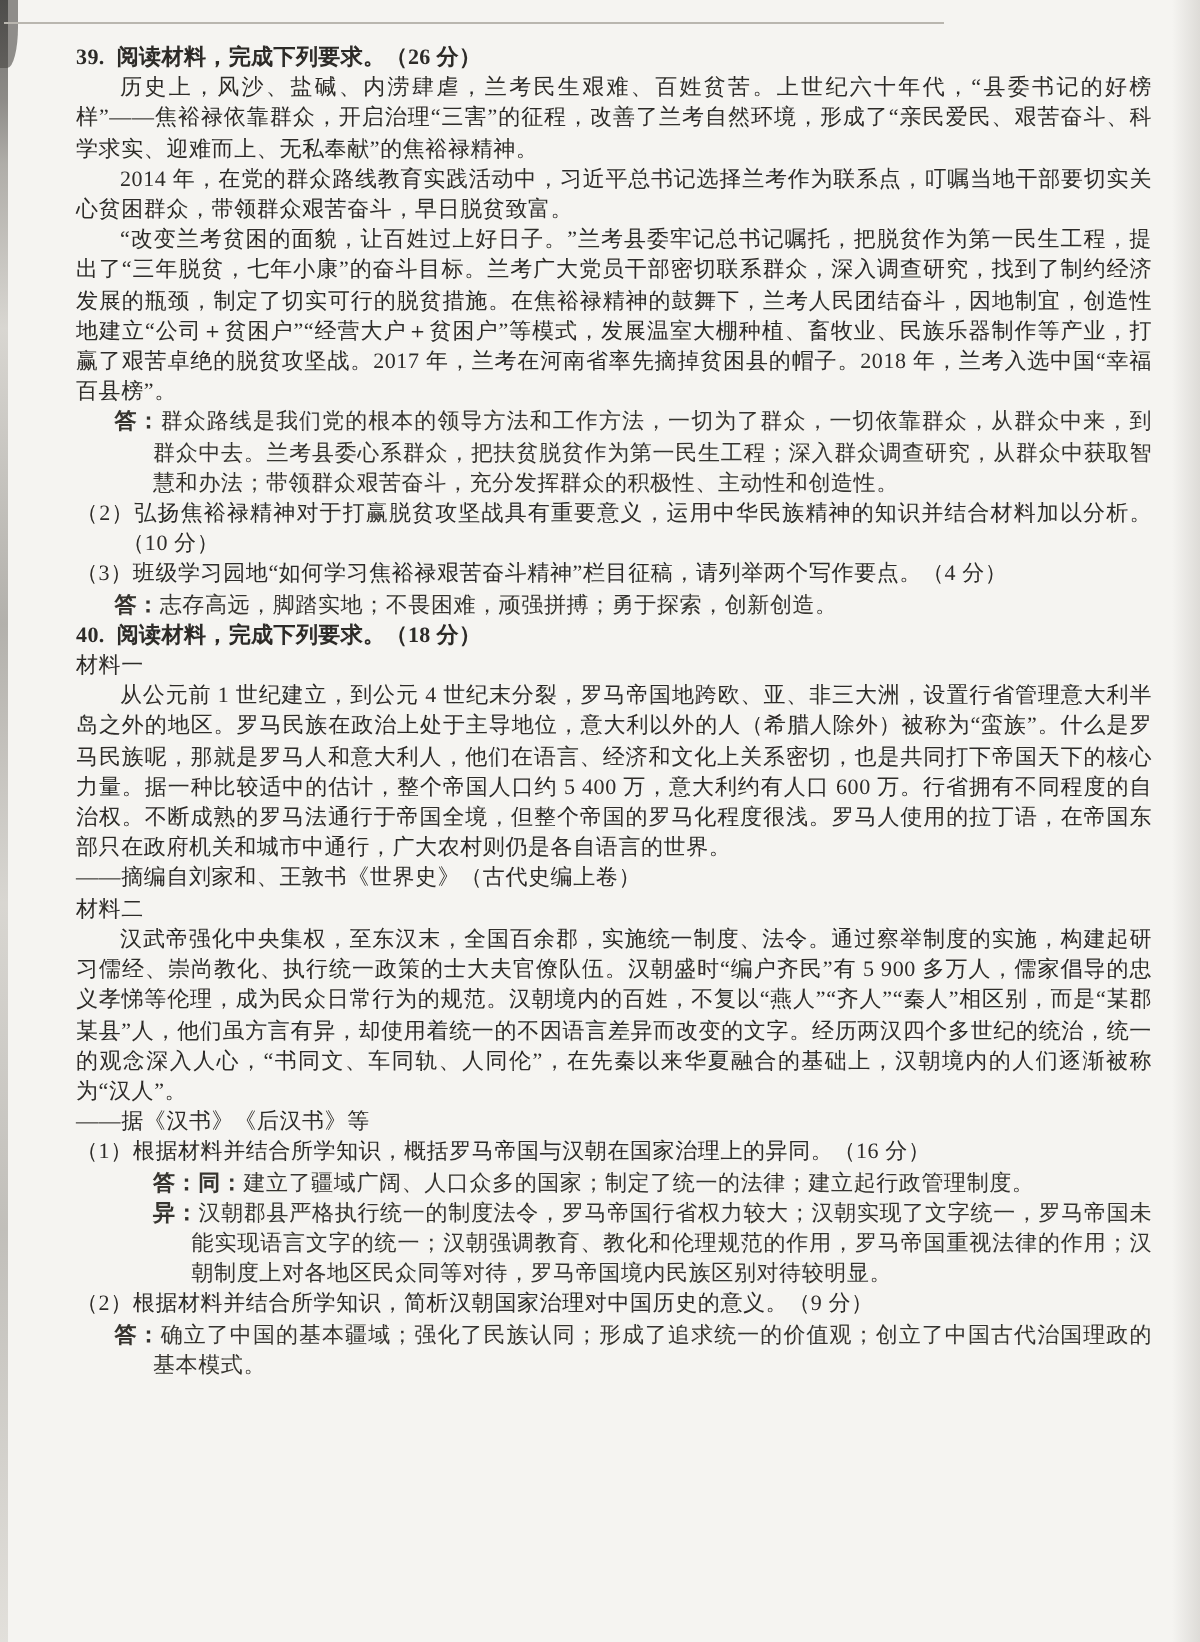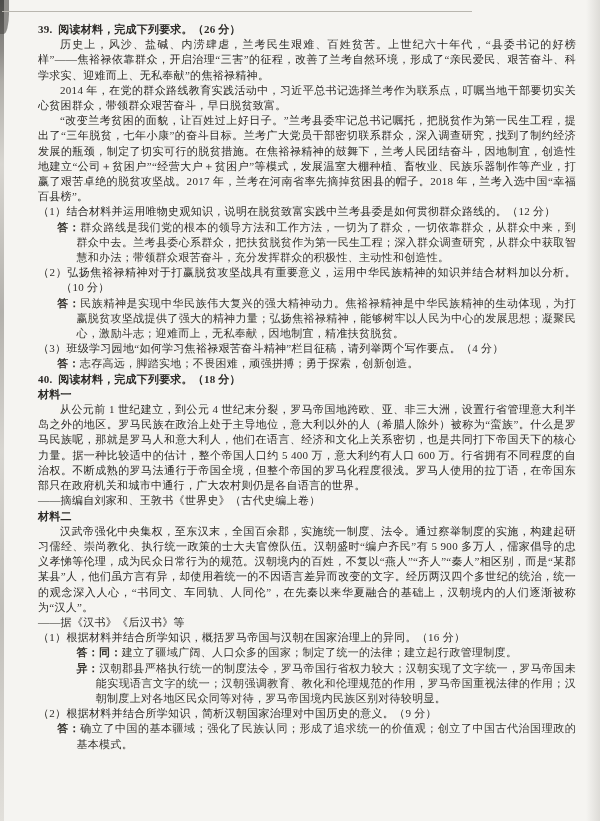--- a/index.html
+++ b/index.html
@@ -38,21 +38,21 @@
   }
   .q-head { font-weight:bold; letter-spacing:.2px; }
   .q-head .q-num { margin-right:6px; }
   p.para { margin:0; text-indent:2em; }
   .subq { padding-left:2.1em; text-indent:-2.1em; }
   .ans {
     padding-left:3.5em; text-indent:-1.75em;
     color:#36342f;
   }
   .ans-label, .part-label { font-weight:bold; }
-  .material-label { font-weight:bold; }
+  .material-label { font-weight:normal; }
   .source { text-align:left; padding-right:.4em; }
   .a40-same { padding-left:3.5em; text-indent:-3.5em; margin-left:3.5em; color:#36342f; }
   .a40-diff { margin-left:3.5em; padding-left:1.75em; text-indent:-1.75em; color:#36342f; }
   .page-number {
     margin-top:30px;
     text-align:center;
     letter-spacing:2px;
   }
   section { margin:0; }
 </style>
@@ -68,29 +68,25 @@
   <main class="content">
 
     <section>
       <div class="q-head">
         <span class="q-num">39.</span><span>阅读材料，完成下列要求。（26 分）</span>
       </div>
       <p class="para">历史上，风沙、盐碱、内涝肆虐，兰考民生艰难、百姓贫苦。上世纪六十年代，“县委书记的好榜样”——焦裕禄依靠群众，开启治理“三害”的征程，改善了兰考自然环境，形成了“亲民爱民、艰苦奋斗、科学求实、迎难而上、无私奉献”的焦裕禄精神。</p>
       <p class="para">2014 年，在党的群众路线教育实践活动中，习近平总书记选择兰考作为联系点，叮嘱当地干部要切实关心贫困群众，带领群众艰苦奋斗，早日脱贫致富。</p>
       <p class="para">“改变兰考贫困的面貌，让百姓过上好日子。”兰考县委牢记总书记嘱托，把脱贫作为第一民生工程，提出了“三年脱贫，七年小康”的奋斗目标。兰考广大党员干部密切联系群众，深入调查研究，找到了制约经济发展的瓶颈，制定了切实可行的脱贫措施。在焦裕禄精神的鼓舞下，兰考人民团结奋斗，因地制宜，创造性地建立“公司＋贫困户”“经营大户＋贫困户”等模式，发展温室大棚种植、畜牧业、民族乐器制作等产业，打赢了艰苦卓绝的脱贫攻坚战。2017 年，兰考在河南省率先摘掉贫困县的帽子。2018 年，兰考入选中国“幸福百县榜”。</p>
 
-      <div class="subq">（1）结合材料并运用唯物史观知识，说明在脱贫致富实践中兰考县委是如何贯彻群众路线的。（12 分）</div>
       <div class="ans">
         <span class="ans-label">答：</span><span class="ans-text">群众路线是我们党的根本的领导方法和工作方法，一切为了群众，一切依靠群众，从群众中来，到群众中去。兰考县委心系群众，把扶贫脱贫作为第一民生工程；深入群众调查研究，从群众中获取智慧和办法；带领群众艰苦奋斗，充分发挥群众的积极性、主动性和创造性。</span>
       </div>
 
       <div class="subq">（2）弘扬焦裕禄精神对于打赢脱贫攻坚战具有重要意义，运用中华民族精神的知识并结合材料加以分析。（10 分）</div>
-      <div class="ans">
-        <span class="ans-label">答：</span><span class="ans-text">民族精神是实现中华民族伟大复兴的强大精神动力。焦裕禄精神是中华民族精神的生动体现，为打赢脱贫攻坚战提供了强大的精神力量；弘扬焦裕禄精神，能够树牢以人民为中心的发展思想；凝聚民心，激励斗志；迎难而上，无私奉献，因地制宜，精准扶贫脱贫。</span>
-      </div>
 
       <div class="subq">（3）班级学习园地“如何学习焦裕禄艰苦奋斗精神”栏目征稿，请列举两个写作要点。（4 分）</div>
       <div class="ans">
         <span class="ans-label">答：</span><span class="ans-text">志存高远，脚踏实地；不畏困难，顽强拼搏；勇于探索，创新创造。</span>
       </div>
     </section>
 
     <section>
       <div class="q-head">
         <span class="q-num">40.</span><span>阅读材料，完成下列要求。（18 分）</span>

